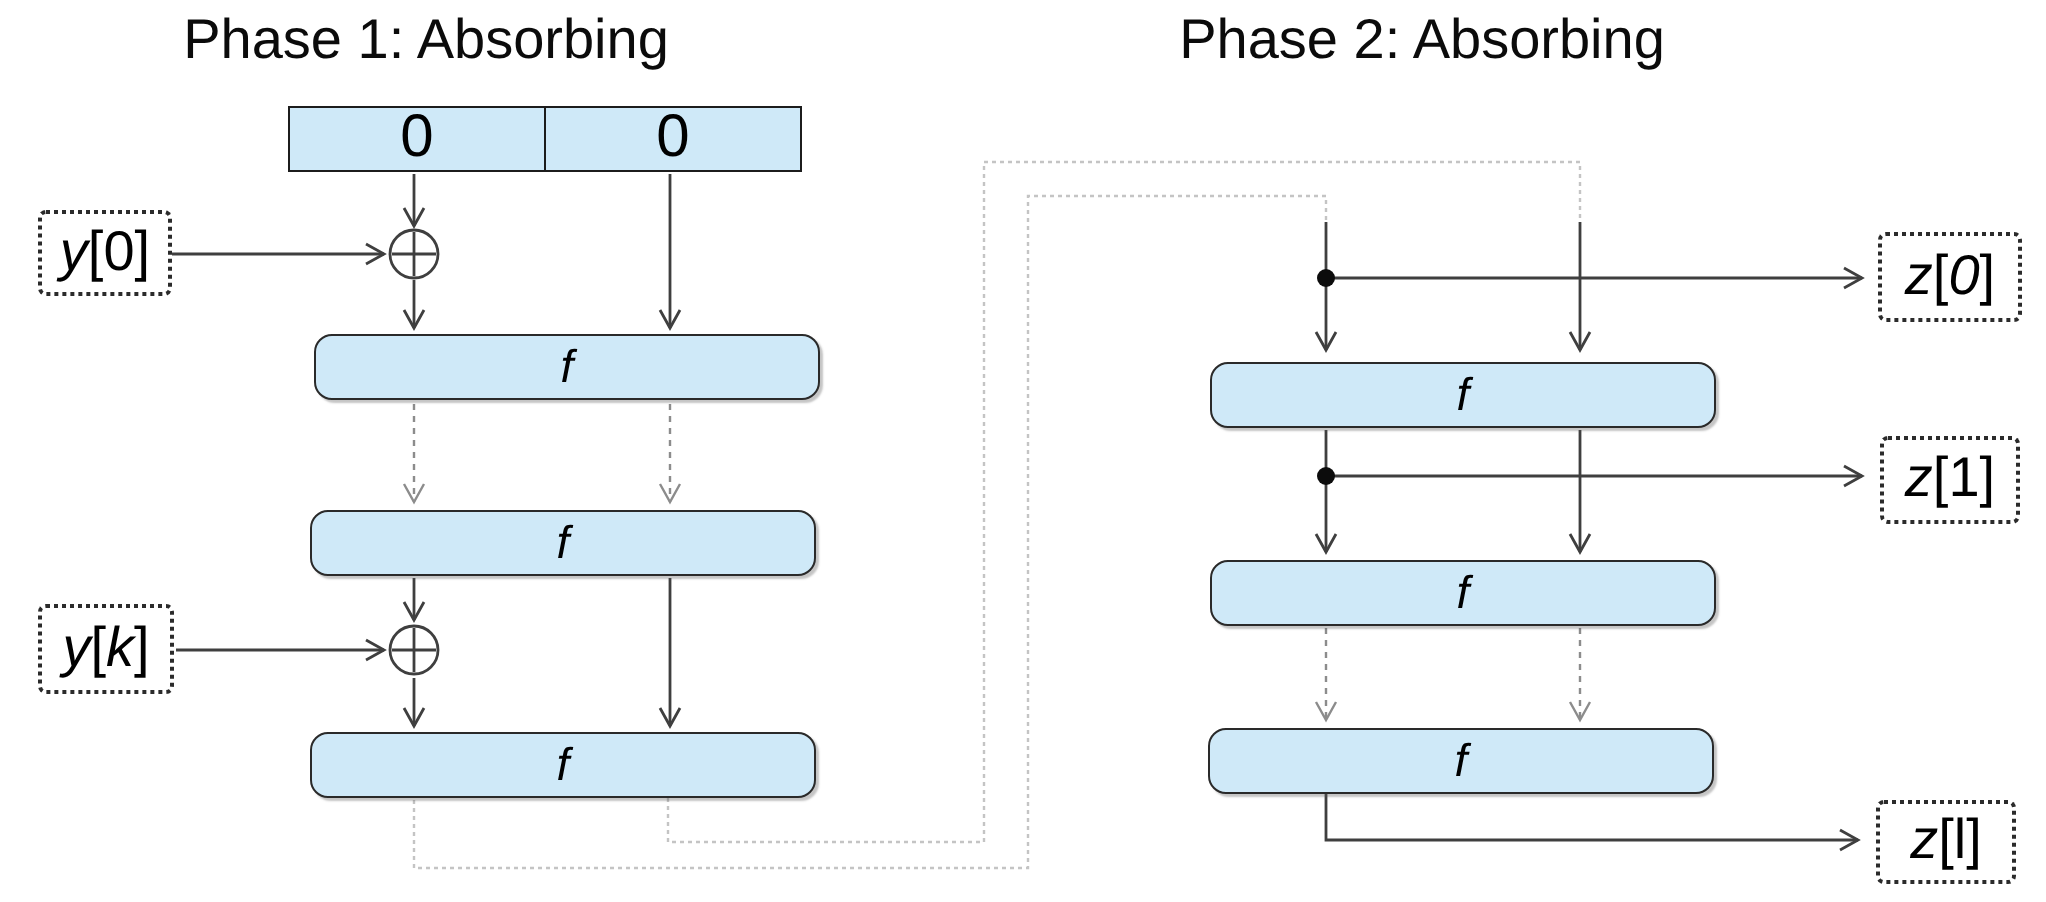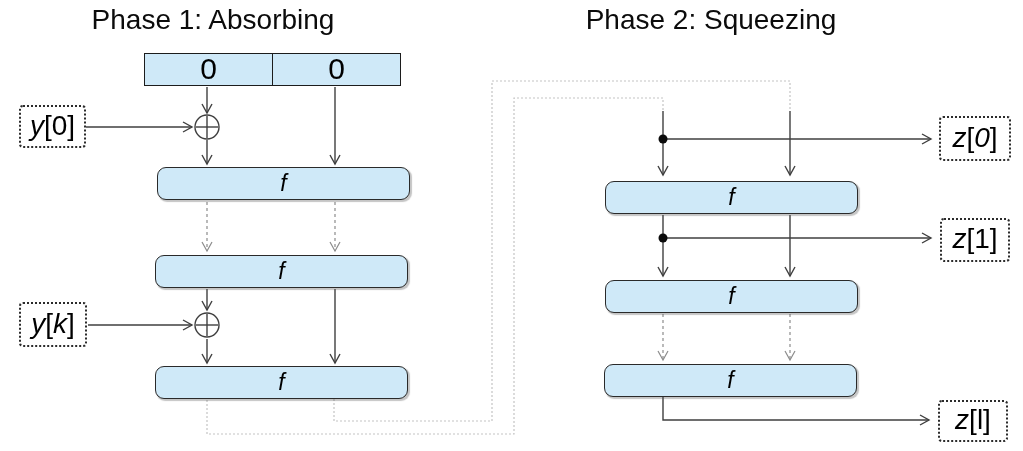--- a/index.html
+++ b/index.html
@@ -117,21 +117,21 @@
       <circle cx="207" cy="325" r="12" fill="#ffffff"></circle>
       <line x1="207" y1="314" x2="207" y2="336"></line>
       <line x1="196" y1="325" x2="218" y2="325"></line>
     </g>
 
     <circle cx="663" cy="139" r="4.5" fill="#0c0c0c"></circle>
     <circle cx="663" cy="238" r="4.5" fill="#0c0c0c"></circle>
   </svg>
 
   <div class="title" style="left:63px; top:4px; width:300px;">Phase 1: Absorbing</div>
-  <div class="title" style="left:561px; top:4px; width:300px;">Phase 2: Squeezing</div>
+  <div class="title" style="left:561px; top:4px; width:300px;">Phase 2: Absorbing</div>
 
   <div class="state-box">
     <div class="state-cell">0</div>
     <div class="state-cell">0</div>
   </div>
 
   <div class="f-box" style="left:157px; top:167px;">f</div>
   <div class="f-box" style="left:155px; top:255px;">f</div>
   <div class="f-box" style="left:155px; top:366px;">f</div>
 

